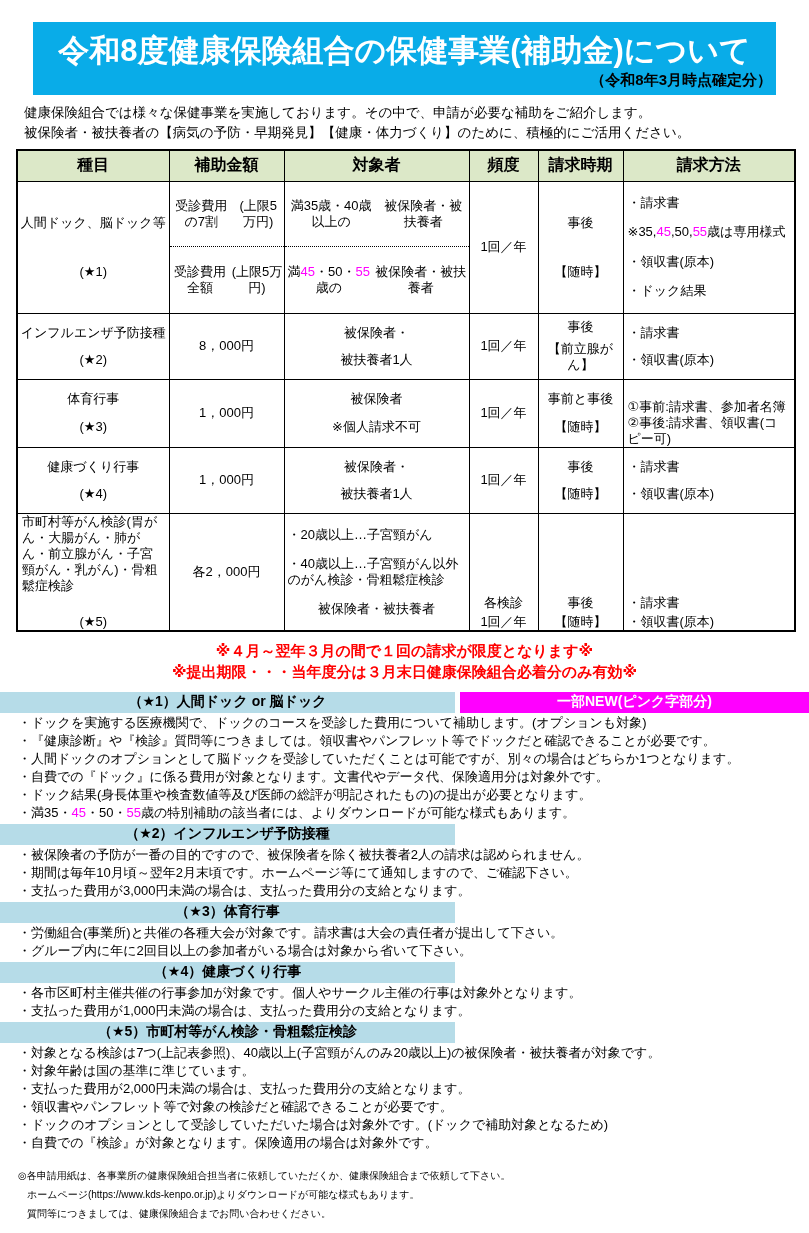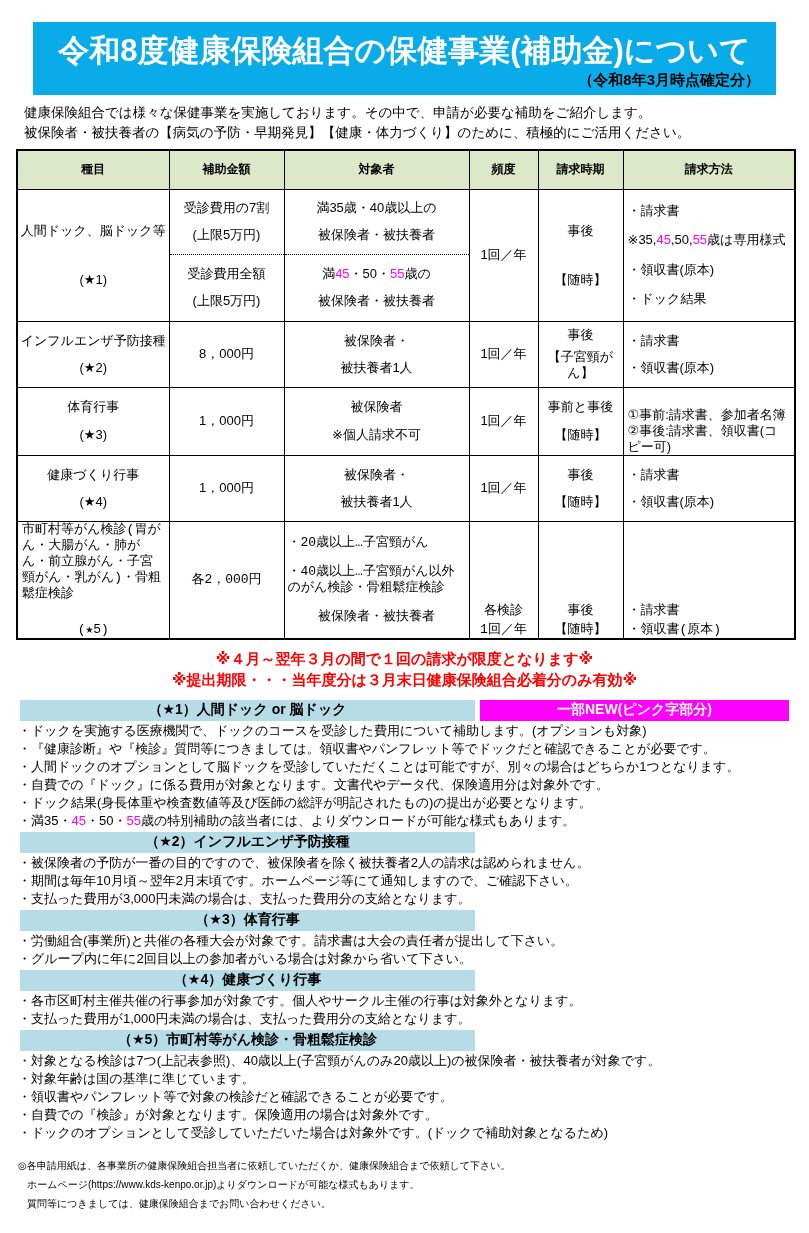--- a/index.html
+++ b/index.html
@@ -9,46 +9,46 @@
   *{margin:0;padding:0;box-sizing:border-box;}
   html,body{background:#fff;}
   body{
     width:809px;height:1233px;overflow:hidden;color:#000;
     font-family:"Liberation Sans","DejaVu Sans",sans-serif;font-size:13px;
   }
   .c-pink{color:var(--pink);}
   
   .banner{margin:22px 33px 0;height:73px;background:var(--banner);position:relative;}
   .banner-title{text-align:center;font-size:31px;font-weight:bold;color:#fff;line-height:58px;white-space:nowrap;}
-  .banner-sub{position:absolute;right:16px;bottom:5px;font-size:15px;font-weight:bold;color:#000;}
+  .banner-sub{position:absolute;right:4px;bottom:5px;font-size:15px;font-weight:bold;color:#000;}
   
   .intro{margin:8px 0 6px 24px;font-size:13.5px;line-height:20px;}
   
   table{margin-left:16px;width:778px;border-collapse:collapse;table-layout:fixed;border:2px solid #000;}
   th,td{border:1px solid #000;padding:0;overflow:hidden;}
-  th{background:var(--thead);font-size:12px;font-weight:bold;height:39px;}
+  th{background:var(--thead);font-size:16px;font-weight:bold;height:31px;}
   td{font-size:13px;vertical-align:middle;}
   tr.r1 td{height:132px;} tr.r2 td{height:66px;} tr.r3 td{height:68px;margin-top:24px;}
-  tr.r4 td{height:66px;} tr.r5 td{height:118px;font-family:Liberation Mono, monospace;}
+  tr.r4 td{height:66px;} tr.r5 td{height:118px;}
   .cell{display:flex;flex-direction:column;justify-content:space-evenly;align-items:center;height:100%;text-align:center;line-height:16px;}
   .cell.left{align-items:stretch;text-align:left;padding:0 4px;}
   .cell.ctr-tight{justify-content:flex-end;gap:3px;}
   .vsplit{height:100%;display:flex;flex-direction:column;}
-  .half{height:50%;display:flex;flex-direction:column;justify-content:space-evenly;align-items:center;text-align:center;line-height:16px;}
+  .half{height:50%;display:flex;flex-direction:row;justify-content:space-evenly;align-items:center;text-align:center;line-height:16px;}
   .half.top{border-bottom:1px dotted #000;}
   .between{justify-content:space-between;padding:3px 4px;}
   .between .star{align-self:center;}
   .r5t{justify-content:space-evenly;}
   .r5t .b{align-self:stretch;text-align:left;padding:0 3px;}
   .r5t .last{align-self:center;}
   
   .notice{margin-top:8px;text-align:center;color:var(--red);font-weight:bold;font-size:15px;line-height:21px;}
   
   .secs{margin-top:10px;}
-  .bar-row{display:flex;margin:2px 20px 1px;}
+  .bar-row{display:flex;margin:2px 0 1px;}
   .bar{width:455px;background:var(--cyan);font-weight:bold;font-size:14px;text-align:center;padding:1px 0 2px;}
   .badge{flex:1;margin-left:5px;background:var(--magenta);color:#fff;font-weight:bold;font-size:14px;text-align:center;padding:1px 0 2px;}
   .bullet{margin-left:18px;font-size:13px;line-height:18px;}
   
   .footer{margin:14px 16px 0 18px;font-size:10px;line-height:19px;}
   .footer .indent{padding-left:9px;}
 </style>
 </head>
 <body>
 
@@ -150,21 +150,21 @@
     </div>
         </td>
     <td>
           <div class="cell">
             <div>1回／年</div>
           </div>
         </td>
     <td>
           <div class="cell">
       <div>事後</div>
-            <div>【子宮頸がん】</div>
+            <div>【前立腺がん】</div>
     </div>
         </td>
     <td>
           <div class="cell left">
       <div>・請求書</div>
             <div>・領収書(原本)</div>
     </div>
         </td>
   </tr>
   <tr class="r3">
@@ -323,23 +323,24 @@
     <div class="bullet">・各市区町村主催共催の行事参加が対象です。個人やサークル主催の行事は対象外となります。</div>
     <div class="bullet">・支払った費用が1,000円未満の場合は、支払った費用分の支給となります。</div>
   </div>
 
   <div>
     <div class="bar-row">
         <div class="bar">（★5）市町村等がん検診・骨粗鬆症検診</div>
       </div>
     <div class="bullet">・対象となる検診は7つ(上記表参照)、40歳以上(子宮頸がんのみ20歳以上)の被保険者・被扶養者が対象です。</div>
     <div class="bullet">・対象年齢は国の基準に準じています。</div>
+    <div class="bullet">・支払った費用が2,000円未満の場合は、支払った費用分の支給となります。</div>
     <div class="bullet">・領収書やパンフレット等で対象の検診だと確認できることが必要です。</div>
+    <div class="bullet">・ドックのオプションとして受診していただいた場合は対象外です。(ドックで補助対象となるため)</div>
     <div class="bullet">・自費での『検診』が対象となります。保険適用の場合は対象外です。</div>
-    <div class="bullet">・ドックのオプションとして受診していただいた場合は対象外です。(ドックで補助対象となるため)</div>
   </div>
 
 </div>
 
 <div class="footer">
   <div>◎各申請用紙は、各事業所の健康保険組合担当者に依頼していただくか、健康保険組合まで依頼して下さい。</div>
   <div class="indent">ホームページ(https://www.kds-kenpo.or.jp)よりダウンロードが可能な様式もあります。</div>
   <div class="indent">質問等につきましては、健康保険組合までお問い合わせください。</div>
 
 </div>

